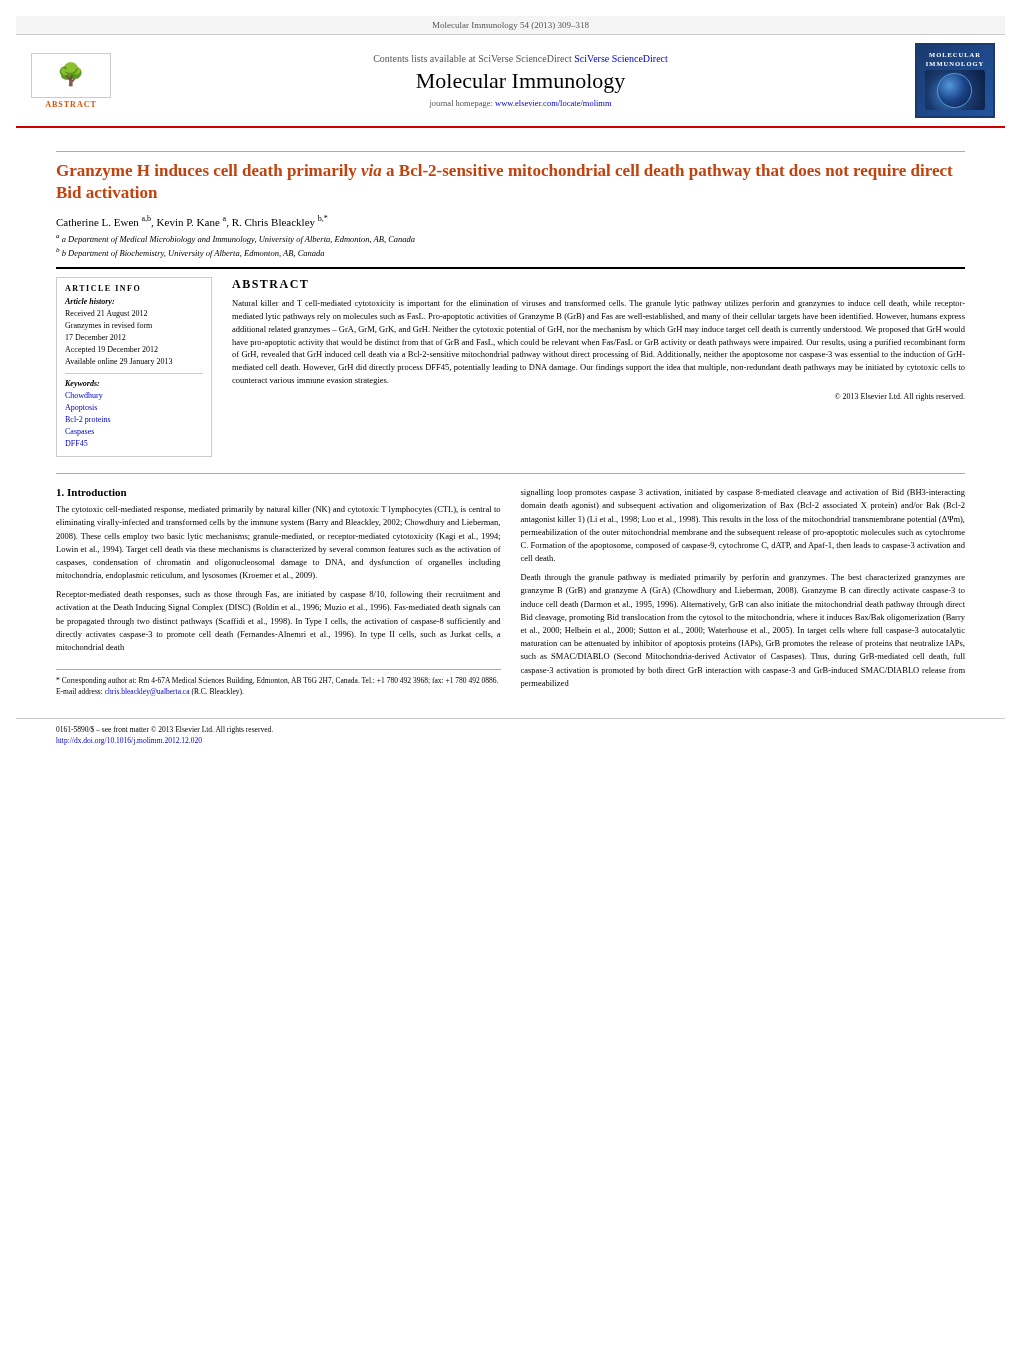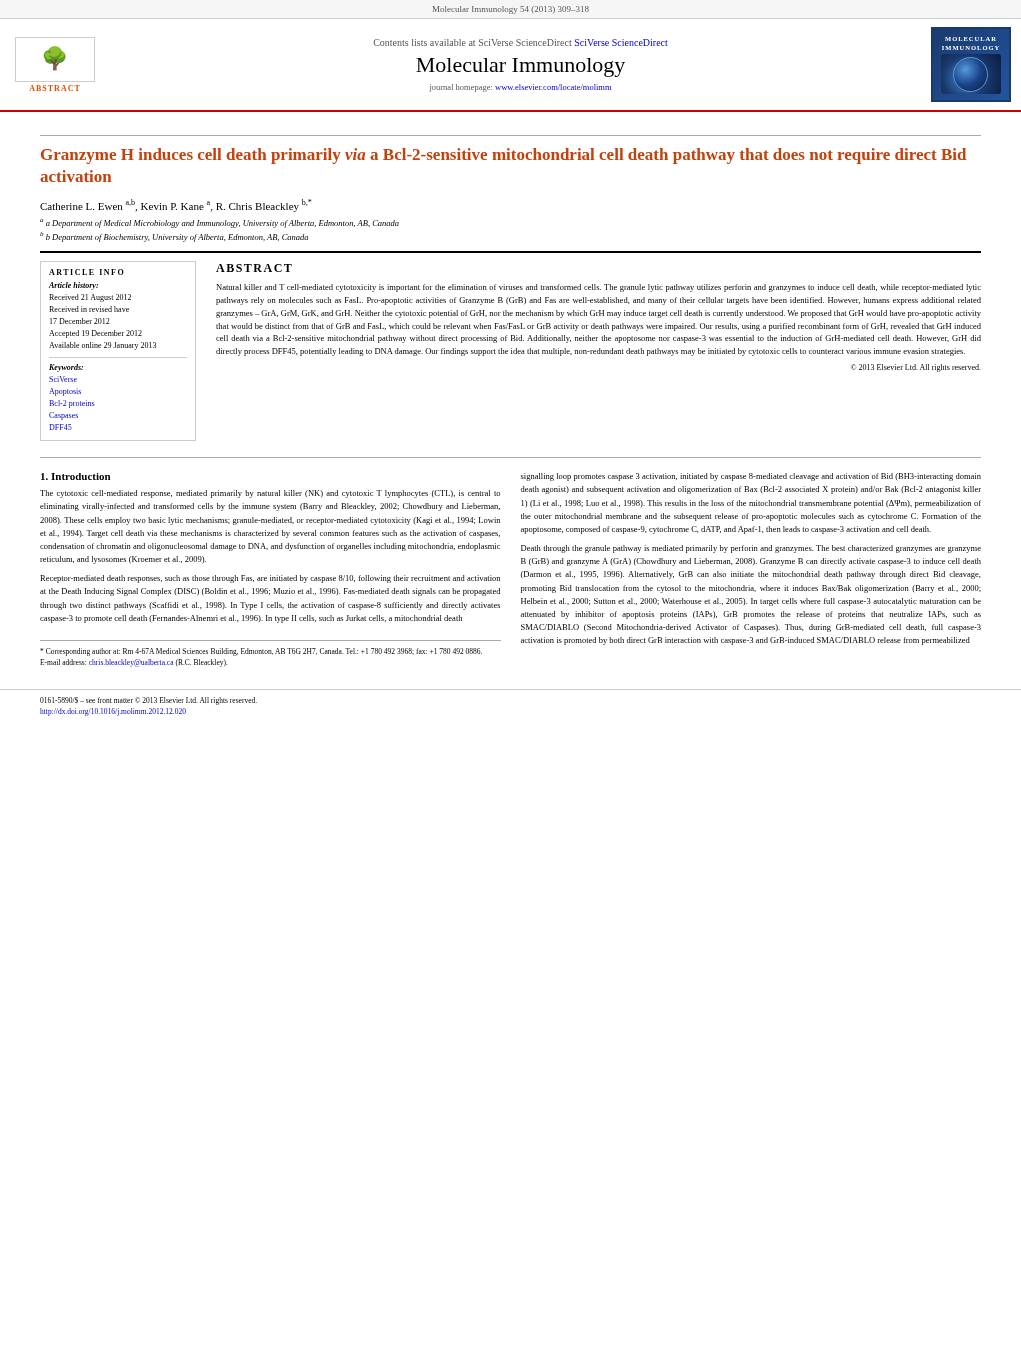--- a/index.html
+++ b/index.html
@@ -9,21 +9,21 @@
       font-size: 10px;
       color: #000;
       width: 1021px;
       min-height: 1351px;
     }
 
     .page-wrapper {
       width: 1021px;
       min-height: 1351px;
       background: #fff;
-      padding: 0;
+      padding: 16px;
     }
 
     
     .journal-top-bar {
       background: #f5f5f5;
       border-bottom: 1px solid #ccc;
       display: flex;
       align-items: center;
       justify-content: center;
       padding: 4px 0;
@@ -406,27 +406,27 @@
 
     <hr class="hr-thick">
 
     <div class="two-col">
 
       <div class="left-col">
         <div class="article-info-box">
           <div class="article-info-title">ARTICLE INFO</div>
           <div class="article-info-subtitle">Article history:</div>
           <div class="article-info-line">Received 21 August 2012</div>
-          <div class="article-info-line">Received in revised have</div>
+          <div class="article-info-line">Granzymes in revised form</div>
           <div class="article-info-line">17 December 2012</div>
           <div class="article-info-line">Accepted 19 December 2012</div>
           <div class="article-info-line">Available online 29 January 2013</div>
           <hr class="article-info-divider">
           <div class="keywords-title">Keywords:</div>
-          <span class="keyword-item">SciVerse</span>
+          <span class="keyword-item">Chowdhury</span>
           <span class="keyword-item">Apoptosis</span>
           <span class="keyword-item">Bcl-2 proteins</span>
           <span class="keyword-item">Caspases</span>
           <span class="keyword-item">DFF45</span>
         </div>
       </div>
 
       <div class="right-col">
         <div class="abstract-title">ABSTRACT</div>
         <div class="abstract-text">Natural killer and T cell-mediated cytotoxicity is important for the elimination of viruses and transformed cells. The granule lytic pathway utilizes perforin and granzymes to induce cell death, while receptor-mediated lytic pathways rely on molecules such as FasL. Pro-apoptotic activities of Granzyme B (GrB) and Fas are well-established, and many of their cellular targets have been identified. However, humans express additional related granzymes – GrA, GrM, GrK, and GrH. Neither the cytotoxic potential of GrH, nor the mechanism by which GrH may induce target cell death is currently understood. We proposed that GrH would have pro-apoptotic activity that would be distinct from that of GrB and FasL, which could be relevant when Fas/FasL or GrB activity or death pathways were impaired. Our results, using a purified recombinant form of GrH, revealed that GrH induced cell death via a Bcl-2-sensitive mitochondrial pathway without direct processing of Bid. Additionally, neither the apoptosome nor caspase-3 was essential to the induction of GrH-mediated cell death. However, GrH did directly process DFF45, potentially leading to DNA damage. Our findings support the idea that multiple, non-redundant death pathways may be initiated by cytotoxic cells to counteract various immune evasion strategies.</div>

